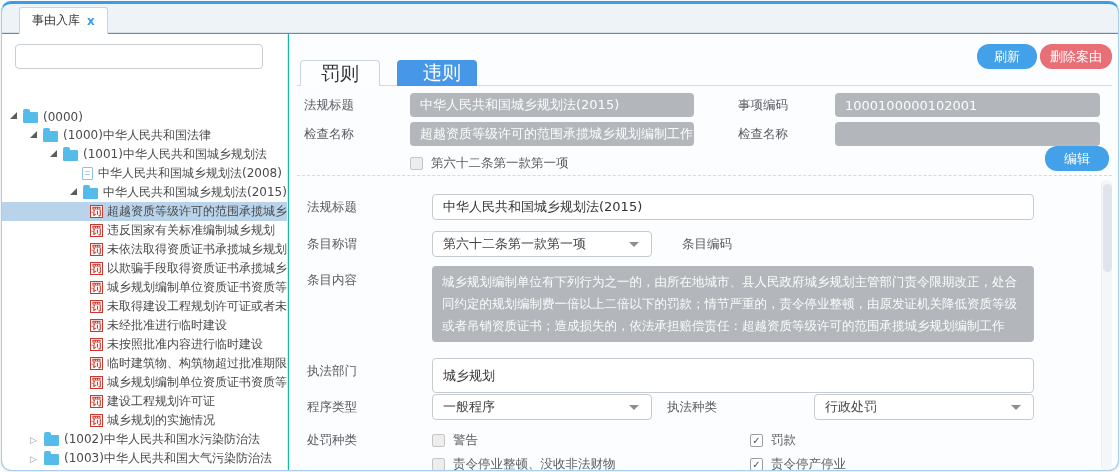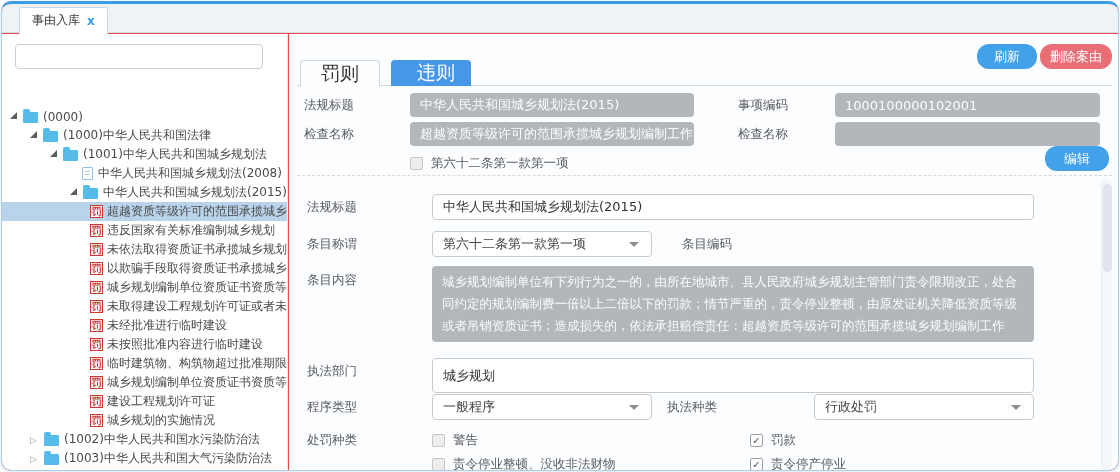--- a/index.html
+++ b/index.html
@@ -1,21 +1,21 @@
 <!DOCTYPE html>
 <html><head>
 <meta charset="utf-8">
 <style>
   * { margin:0; padding:0; box-sizing:border-box; }
   html,body { background:#fff; }
   body { font-family:"DejaVu Sans","Liberation Sans",sans-serif; }
 
   .window { position:relative; width:1118px; height:470px; margin:1px;
             border:1px solid #a9cdec; border-top:3px solid #3d9ce8;
-            border-radius:10px; overflow:hidden; background:#ef4444;
+            border-radius:10px; overflow:hidden; background:#14b8a6;
             box-shadow:0 1px 4px rgba(120,150,180,.25); }
 
   
   .tabbar { position:absolute; top:0; left:0; right:0; height:29px;
             background:#eef3f8; border-bottom:1px solid #d5e0ea; }
   .main-tab { position:absolute; left:17px; top:3px; height:27px; padding:0 12px;
               background:#fff; border:1px solid #c9d6e2; border-bottom:1px solid #fff;
               border-radius:3px 3px 0 0; display:flex; align-items:center; gap:7px;
               font-size:12px; color:#333; z-index:2; }
   .tab-close { color:#3d9ce8; font-weight:bold; font-size:12px; line-height:1; cursor:pointer; }
@@ -53,21 +53,21 @@
          font-size:13px; line-height:25px; text-align:center; cursor:pointer;
          font-family:inherit; }
   .btn-refresh { top:10px; right:81px; width:60px; background:#42a1e9; }
   .btn-delete  { top:10px; right:6px;  width:72px; background:#e96f77; }
   .btn-edit    { top:112px; right:9px; width:64px; background:#42a1e9; }
 
   .sub-tab { position:absolute; top:26px; height:26px; width:80px; text-align:center;
              line-height:25px; font-size:19px; border-radius:4px 4px 0 0; cursor:pointer; }
   .sub-tab.active { left:11px; background:#fdfeff; border:1px solid #ccd6e0; border-bottom:none;
                     color:#333; z-index:2; height:26px; }
-  .sub-tab.alt { left:102px; background:#4697e8; color:#fff; z-index:1;padding-left:10px; }
+  .sub-tab.alt { left:108px; background:#4697e8; color:#fff; z-index:1;padding-left:10px; }
   .tabs-line { position:absolute; top:51px; left:8px; right:6px; border-top:1px solid #d2dbe4; }
 
   .lbl { position:absolute; font-size:12.5px; color:#585c61; }
   .inp { position:absolute; font-size:13px; border-radius:4px; padding:0 10px;
          display:flex; align-items:center; overflow:hidden; white-space:nowrap; }
   .inp.gray { background:#b3b7bb; color:#fbfcfc; }
   .inp.white { background:#fff; border:1px solid #c6cbd0; color:#333; }
   .select { position:absolute; background:#fff; border:1px solid #c6cbd0; border-radius:4px;
             font-size:13px; color:#444; display:flex; align-items:center; padding:0 10px;
             cursor:pointer; }

